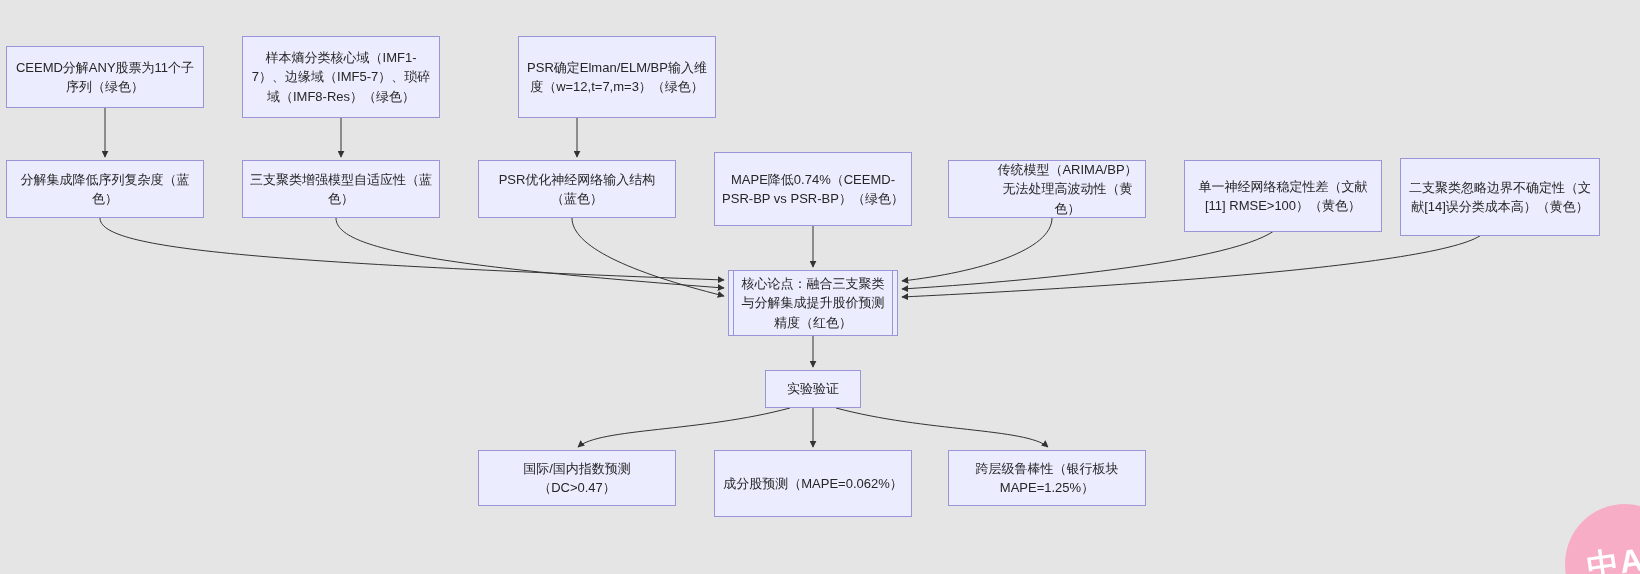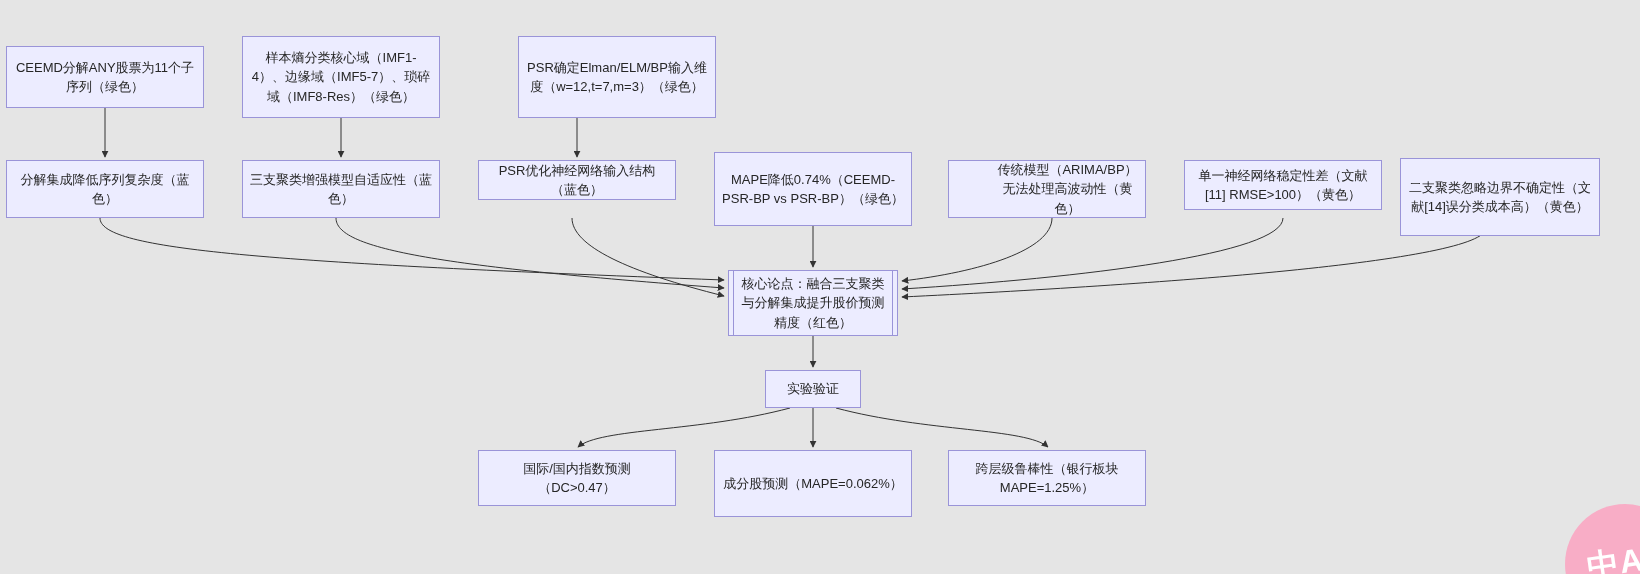--- a/index.html
+++ b/index.html
@@ -92,29 +92,29 @@
       <path d="M1283,218 C1283,254 1080,278 902,289"></path>
       <path d="M1486,228 C1486,262 1150,285 902,297"></path>
       <path d="M813,336 L813,367"></path>
       <path d="M790,408 C700,432 600,428 578,447"></path>
       <path d="M813,408 L813,447"></path>
       <path d="M836,408 C926,432 1026,428 1048,447"></path>
     </g>
   </svg>
 
   <div class="node" style="left:6px;   top:46px;  width:198px; height:62px;">CEEMD分解ANY股票为11个子序列（绿色）</div>
-  <div class="node" style="left:242px; top:36px;  width:198px; height:82px;">样本熵分类核心域（IMF1-4）、边缘域（IMF5-7）、琐碎域（IMF8-Res）（绿色）</div>
+  <div class="node" style="left:242px; top:36px;  width:198px; height:82px;">样本熵分类核心域（IMF1-7）、边缘域（IMF5-7）、琐碎域（IMF8-Res）（绿色）</div>
   <div class="node" style="left:478px; top:36px;  width:198px; height:82px;margin-left:40px;">PSR确定Elman/ELM/BP输入维度（w=12,t=7,m=3）（绿色）</div>
 
   <div class="node" style="left:6px;   top:160px; width:198px; height:58px;">分解集成降低序列复杂度（蓝色）</div>
   <div class="node" style="left:242px; top:160px; width:198px; height:58px;">三支聚类增强模型自适应性（蓝色）</div>
-  <div class="node" style="left:478px; top:160px; width:198px; height:40px;">PSR优化神经网络输入结构（蓝色）</div>
+  <div class="node" style="left:478px; top:160px; width:198px; height:58px;">PSR优化神经网络输入结构（蓝色）</div>
   <div class="node" style="left:714px; top:152px; width:198px; height:74px;">MAPE降低0.74%（CEEMD-PSR-BP vs PSR-BP）（绿色）</div>
   <div class="node" style="left:948px; top:160px; width:198px; height:58px;padding-left:48px;">传统模型（ARIMA/BP）无法处理高波动性（黄色）</div>
-  <div class="node" style="left:1184px;top:160px; width:198px; height:50px;">单一神经网络稳定性差（文献[11] RMSE&gt;100）（黄色）</div>
+  <div class="node" style="left:1184px;top:160px; width:198px; height:72px;">单一神经网络稳定性差（文献[11] RMSE&gt;100）（黄色）</div>
   <div class="node" style="left:1400px;top:158px; width:200px; height:78px;text-align:center;">二支聚类忽略边界不确定性（文献[14]误分类成本高）（黄色）</div>
 
   <div class="node core" style="left:728px; top:270px; width:170px; height:66px;">
     <i class="sub-bar left"></i>
     <i class="sub-bar right"></i>
     <span>核心论点：融合三支聚类与分解集成提升股价预测精度（红色）</span>
   </div>
 
   <div class="node" style="left:765px; top:370px; width:96px; height:38px;">实验验证</div>
 

